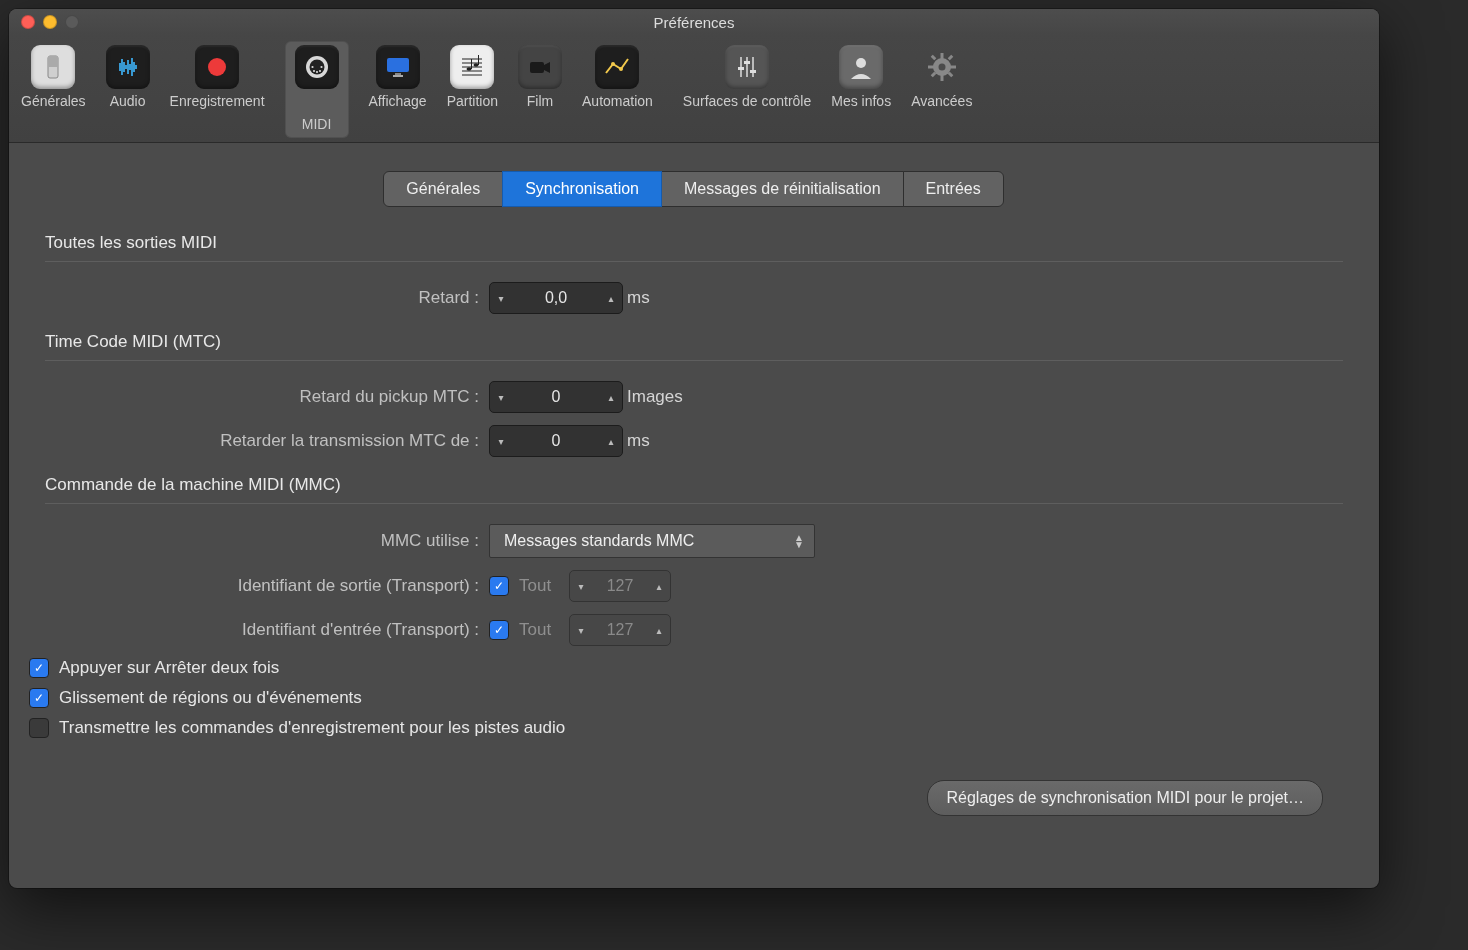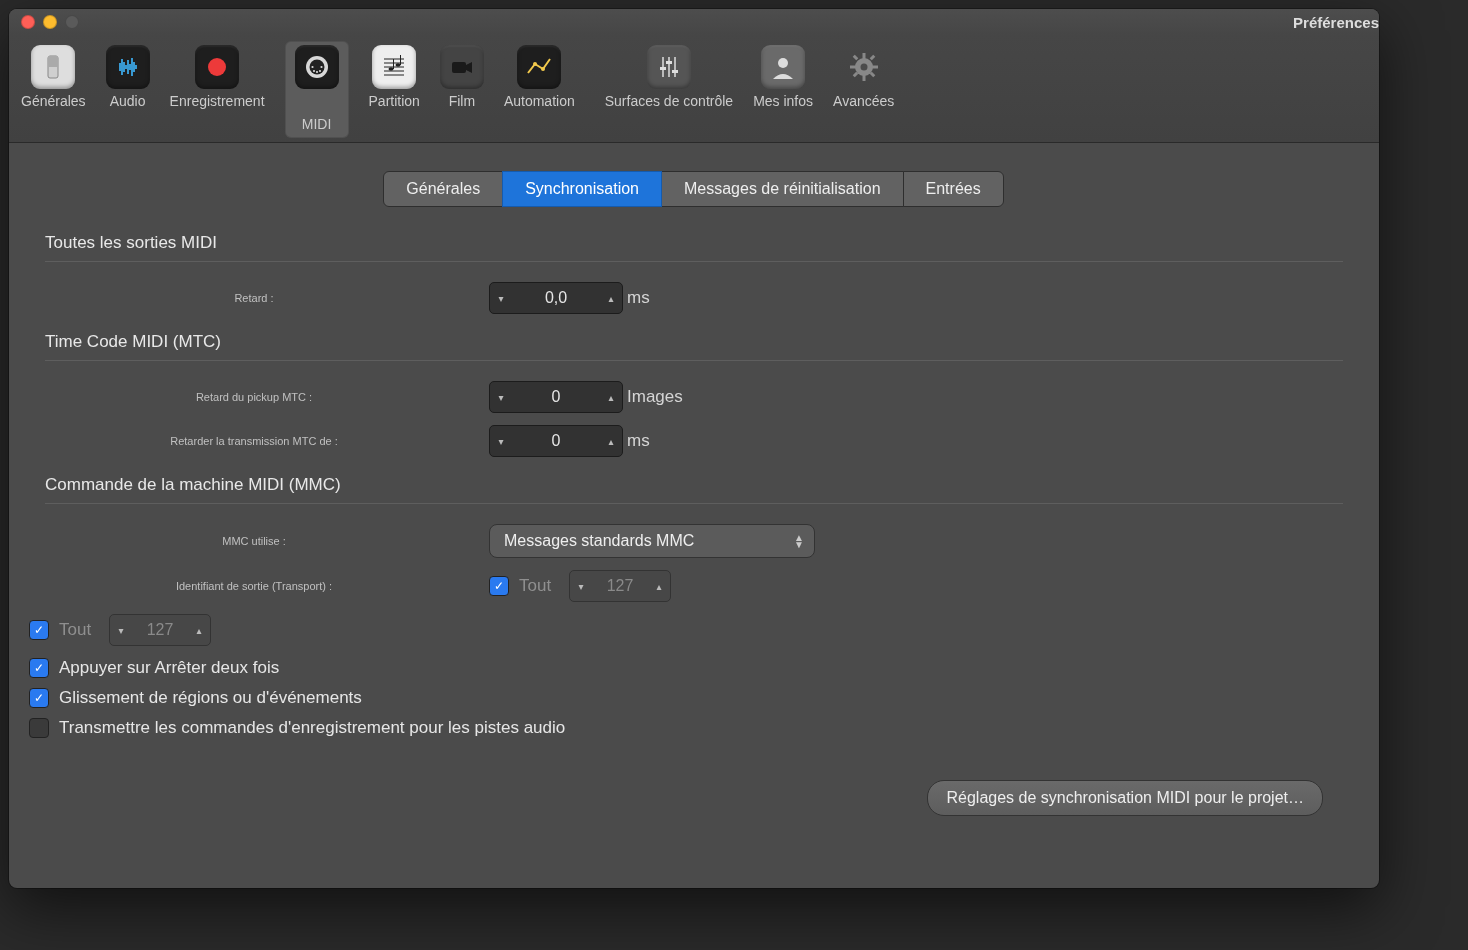--- a/index.html
+++ b/index.html
@@ -36,24 +36,24 @@
   .traffic .dot {
     width: 12px; height: 12px; border-radius: 50%;
     border: 0.5px solid rgba(0,0,0,0.2);
   }
   .dot.red { background: #ff5f57; }
   .dot.yellow { background: #febc2e; }
   .dot.green { background: #5a5a5a; }
   .titlebar .title {
     position: absolute;
     left: 0; right: 0;
-    text-align: right;
+    text-align: center;
     font-size: 15px;
     color: #ddd;
-    font-weight: 700;
+    font-weight: 400;
   }
   .toolbar {
     display: flex;
     padding: 6px 2px 4px 2px;
     background: linear-gradient(#464646,#414141);
     border-bottom: 1px solid #2a2a2a;
   }
   .tb-item {
     display: flex;
     flex-direction: column;
@@ -111,23 +111,23 @@
     background: #5e5e5e;
     margin: 8px 16px 20px 16px;
   }
   .row {
     display: flex;
     align-items: center;
     margin-bottom: 12px;
   }
   .row .lbl {
     width: 450px;
-    text-align: center;
+    text-align: right;
     color: #c0c0c0;
-    font-size: 11px;
+    font-size: 17px;
     padding-right: 10px;
   }
   .row .lbl.dim { color: #8f8f8f; }
   .stepper {
     display: flex;
     align-items: center;
     background: #323232;
     border: 1px solid #1c1c1c;
     border-radius: 5px;
     height: 30px;
@@ -148,21 +148,21 @@
   .stepper.disabled .step-val { color:#8a8a8a; }
   .stepper.small .step-val { width: 56px; }
   .unit {
     margin-left: 4px;
     color:#d5d5d5;
     font-size:17px;
   }
   .select {
     background: #5b5b5b;
     border: 1px solid #333;
-    border-radius: 8px;
+    border-radius: 2px;
     height: 32px;
     min-width: 300px;
     display: flex;
     align-items: center;
     padding: 0 10px 0 14px;
     color: #eee;
     font-size:16px;
     justify-content: space-between;
   }
   .select .arrows {
@@ -269,20 +269,30 @@
             <circle cx="18.5" cy="14" r="1.1" fill="#d8d8d8"></circle>
             <circle cx="11" cy="18" r="1.1" fill="#d8d8d8"></circle>
             <circle cx="17" cy="18" r="1.1" fill="#d8d8d8"></circle>
             <circle cx="14" cy="19" r="1.1" fill="#d8d8d8"></circle>
           </svg>
       </div>
       <span class="tb-label">MIDI</span>
     </div>
     <div class="tb-sep"></div>
 
+    <div class="tb-item">
+      <div class="tb-icon">
+        <svg viewBox="0 0 28 28">
+            <rect x="3" y="5" width="22" height="14" rx="2" fill="#2a70e0"></rect>
+            <rect x="11" y="20" width="6" height="2" fill="#888"></rect>
+            <rect x="9" y="22" width="10" height="2" fill="#aaa"></rect>
+          </svg>
+      </div>
+      <span class="tb-label">Affichage</span>
+    </div>
 
     <div class="tb-item">
       <div class="tb-icon" style="background:#eee;">
         <svg viewBox="0 0 28 28">
             <g stroke="#222" stroke-width="1">
               <line x1="4" y1="6" x2="24" y2="6"></line>
               <line x1="4" y1="10" x2="24" y2="10"></line>
               <line x1="4" y1="14" x2="24" y2="14"></line>
               <line x1="4" y1="18" x2="24" y2="18"></line>
               <line x1="4" y1="22" x2="24" y2="22"></line>
@@ -423,20 +433,21 @@
       <div class="chk checked">✓</div>
       <span class="clabel dim" style="width:50px;">Tout</span>
       <div class="stepper small disabled">
         <div class="step-btn">▾</div>
         <div class="step-val">127</div>
         <div class="step-btn">▴</div>
       </div>
     </div>
 
     <div class="row">
+      <div class="lbl">Identifiant d'entrée (Transport) :</div>
       <div class="chk checked">✓</div>
       <span class="clabel dim" style="width:50px;">Tout</span>
       <div class="stepper small disabled">
         <div class="step-btn">▾</div>
         <div class="step-val">127</div>
         <div class="step-btn">▴</div>
       </div>
     </div>
 
     <div class="row" style="align-items:flex-start;">

